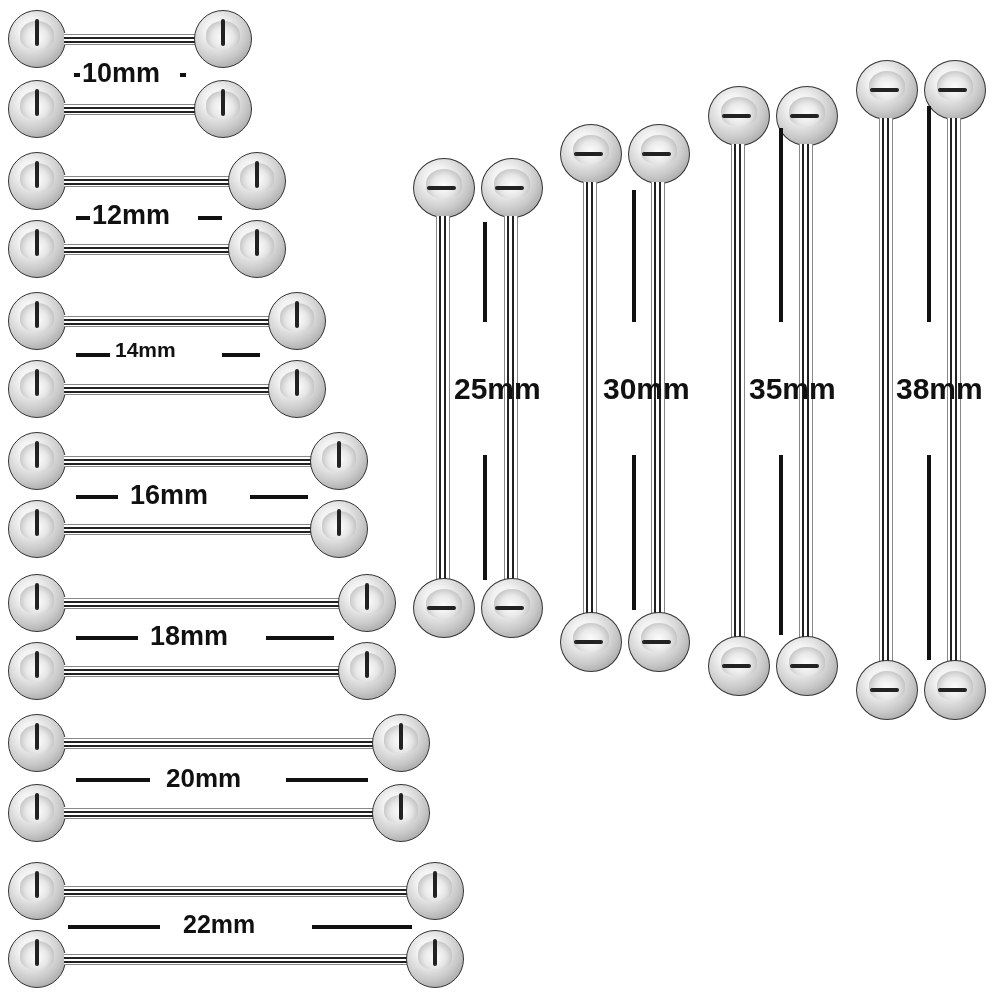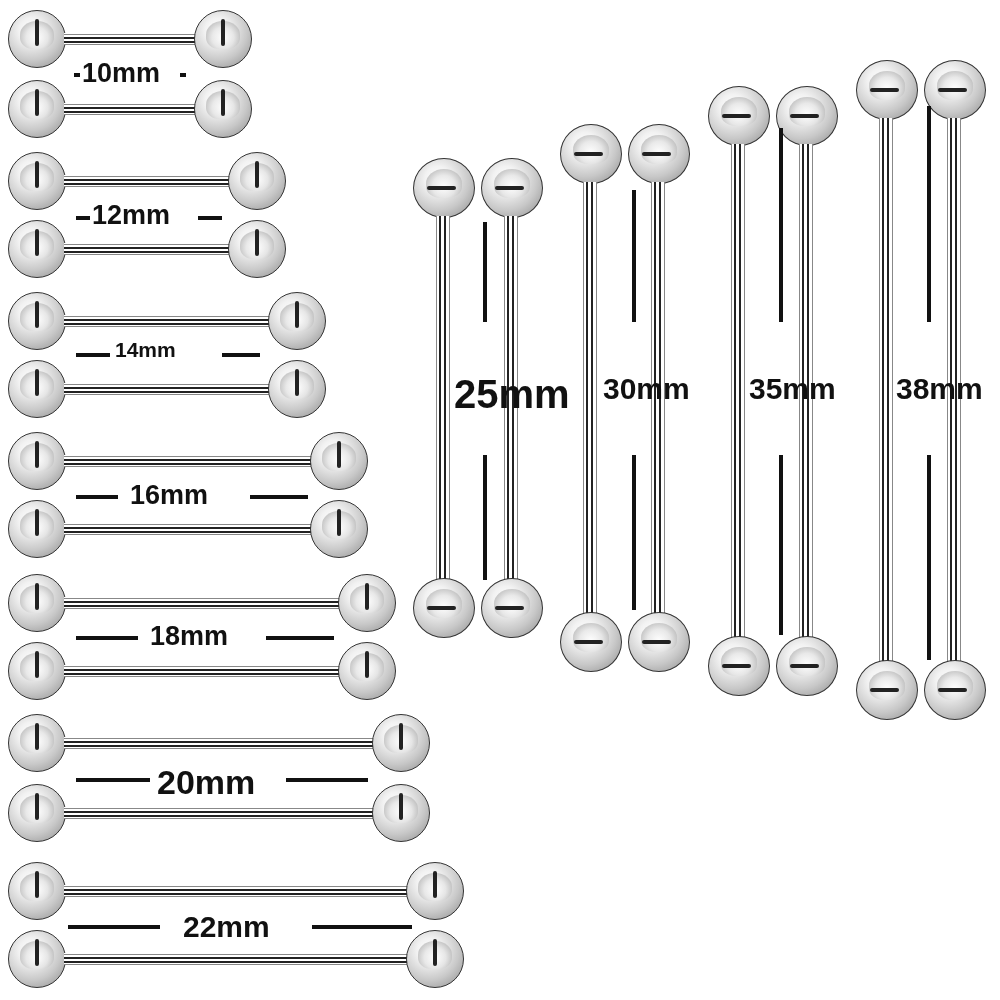--- a/index.html
+++ b/index.html
@@ -82,48 +82,48 @@
     <div class="ball h" style="left:8px;top:642px;width:58px;height:58px"></div>
     <div class="hbar" style="left:64px;top:665px;width:276px"></div>
     <div class="ball h" style="left:338px;top:642px;width:58px;height:58px"></div>
   </div>
 
   <div>
     <div class="ball h" style="left:8px;top:714px;width:58px;height:58px"></div>
     <div class="hbar" style="left:64px;top:737px;width:310px"></div>
     <div class="ball h" style="left:372px;top:714px;width:58px;height:58px"></div>
     <div class="hline" style="left:76px;top:778px;width:74px"></div>
-    <div class="label" style="left:157px;top:763px;font-size:34px">20mm</div>
+    <div class="label" style="left:166px;top:763px;font-size:26px">20mm</div>
     <div class="hline" style="left:286px;top:778px;width:82px"></div>
     <div class="ball h" style="left:8px;top:784px;width:58px;height:58px"></div>
     <div class="hbar" style="left:64px;top:807px;width:310px"></div>
     <div class="ball h" style="left:372px;top:784px;width:58px;height:58px"></div>
   </div>
 
   <div>
     <div class="ball h" style="left:8px;top:862px;width:58px;height:58px"></div>
     <div class="hbar" style="left:64px;top:885px;width:344px"></div>
     <div class="ball h" style="left:406px;top:862px;width:58px;height:58px"></div>
     <div class="hline" style="left:68px;top:925px;width:92px"></div>
-    <div class="label" style="left:183px;top:910px;font-size:30px">22mm</div>
+    <div class="label" style="left:183px;top:910px;font-size:25px">22mm</div>
     <div class="hline" style="left:312px;top:925px;width:100px"></div>
     <div class="ball h" style="left:8px;top:930px;width:58px;height:58px"></div>
     <div class="hbar" style="left:64px;top:953px;width:344px"></div>
     <div class="ball h" style="left:406px;top:930px;width:58px;height:58px"></div>
   </div>
 
   <div>
     <div class="ball v" style="left:413px;top:158px;width:62px;height:60px"></div>
     <div class="vbar" style="left:436px;top:216px;height:364px"></div>
     <div class="ball v" style="left:413px;top:578px;width:62px;height:60px"></div>
     <div class="ball v" style="left:481px;top:158px;width:62px;height:60px"></div>
     <div class="vbar" style="left:504px;top:216px;height:364px"></div>
     <div class="ball v" style="left:481px;top:578px;width:62px;height:60px"></div>
     <div class="vline" style="left:483px;top:222px;height:100px"></div>
-    <div class="label" style="left:454px;top:372px;font-size:40px">25mm</div>
+    <div class="label" style="left:454px;top:372px;font-size:30px">25mm</div>
     <div class="vline" style="left:483px;top:455px;height:125px"></div>
   </div>
 
   <div>
     <div class="ball v" style="left:560px;top:124px;width:62px;height:60px"></div>
     <div class="vbar" style="left:583px;top:182px;height:432px"></div>
     <div class="ball v" style="left:560px;top:612px;width:62px;height:60px"></div>
     <div class="ball v" style="left:628px;top:124px;width:62px;height:60px"></div>
     <div class="vbar" style="left:651px;top:182px;height:432px"></div>
     <div class="ball v" style="left:628px;top:612px;width:62px;height:60px"></div>

